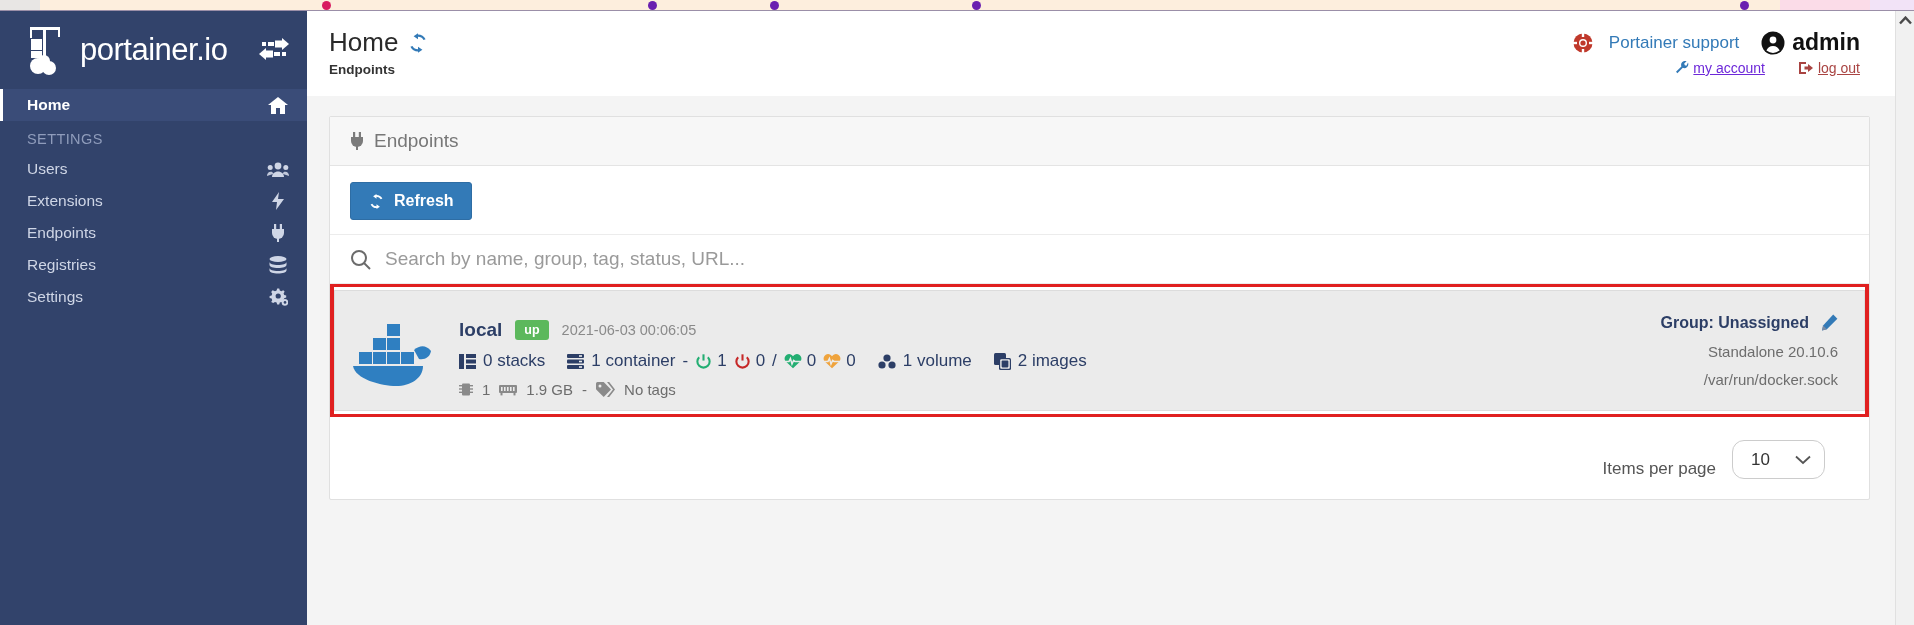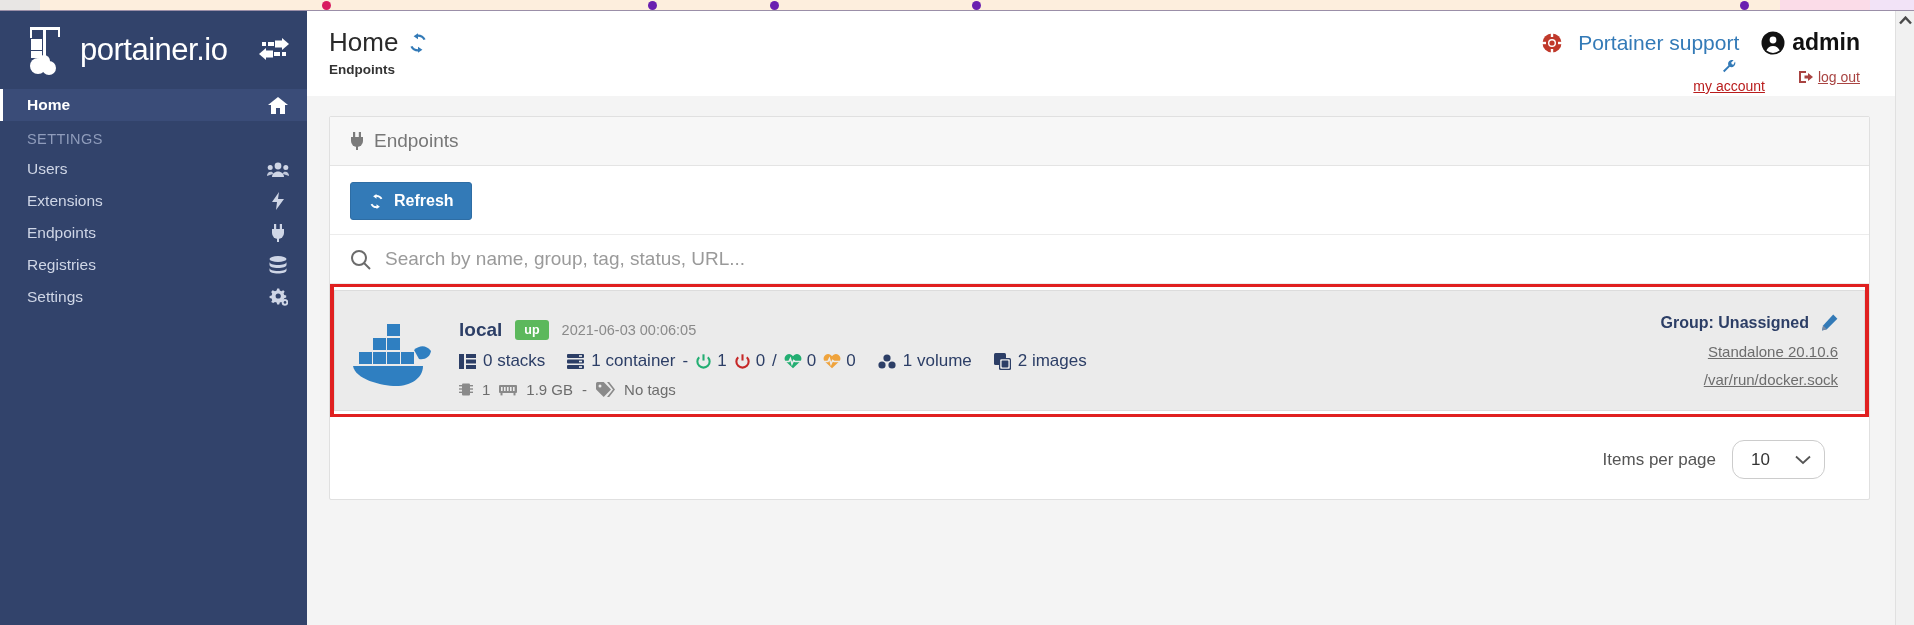--- a/index.html
+++ b/index.html
@@ -75,34 +75,34 @@
     display: flex; align-items: center; gap: 9px;
   }
   .page-sub { font-size: 13.5px; color: #333; margin-top: 4px; font-weight: bold; }
 
   .header-right {
     position: absolute; right: 35px; top: 18px;
     text-align: right;
   }
   .hr-row1 { display: flex; align-items: center; justify-content: flex-end; gap: 8px; }
   .support-link {
-    color: #337ab7; font-size: 21px; display: flex; align-items: center; gap: 16px;
+    color: #337ab7; font-size: 17px; display: flex; align-items: center; gap: 16px;
     cursor: pointer;
   }
   .admin-box {
     display: flex; align-items: center; gap: 7px; margin-left: 14px;
     font-size: 23px; color: #111; font-weight: bold; justify-content: flex-end;
   }
   .hr-row2 {
     display: flex; align-items: center; justify-content: flex-end; gap: 14px;
     margin-top: 4px; font-size: 14px;
   }
   .mini-link { display: flex; align-items: center; gap: 4px; cursor: pointer; }
   .mini-link span.txt { text-decoration: underline; }
-  .mini-link.blue { color: #b91c1c; flex-direction: column; }
+  .mini-link.blue { color: #6d28d9; }
   .mini-link.red { color: #a94442; padding-left: 20px; }
 
   
   .panel {
     margin: 20px 25px 0 22px;
     background: #ffffff;
     border: 1px solid #e0e0e0;
     border-radius: 2px;
   }
   .panel-head {
@@ -165,25 +165,25 @@
   .stat .num { display: flex; align-items: center; gap: 5px; }
   .ep-line3 {
     display: flex; align-items: center; gap: 9px;
     margin-top: 10px; font-size: 15px; color: #6d6d6d;
   }
   .ep-meta { text-align: right; font-size: 15px; color: #6d6d6d; padding-right: 4px; min-width: 240px; }
   .ep-meta .grp {
     color: #2c3e66; font-weight: bold; font-size: 16px;
     display: flex; align-items: center; justify-content: flex-end; gap: 12px;
   }
-  .ep-meta .ln { margin-top: 11px; text-decoration: underline; }
+  .ep-meta .ln { margin-top: 11px; }
 
   
   .panel-foot {
-    display: flex; align-items: center; justify-content: flex-end; gap: 16px;
+    display: flex; align-items: flex-end; justify-content: flex-end; gap: 16px;
     padding: 20px 24px 20px 20px; margin-top: 3px;
   }
   .ipp-label { font-size: 17px; color: #555; }
   .ipp-select {
     appearance: none; -webkit-appearance: none;
     border: 1px solid #cccccc; border-radius: 12px;
     background: #fff; color: #333;
     font-size: 17px; font-family: "Liberation Sans", sans-serif;
     padding: 9px 44px 9px 18px; cursor: pointer;
   }

